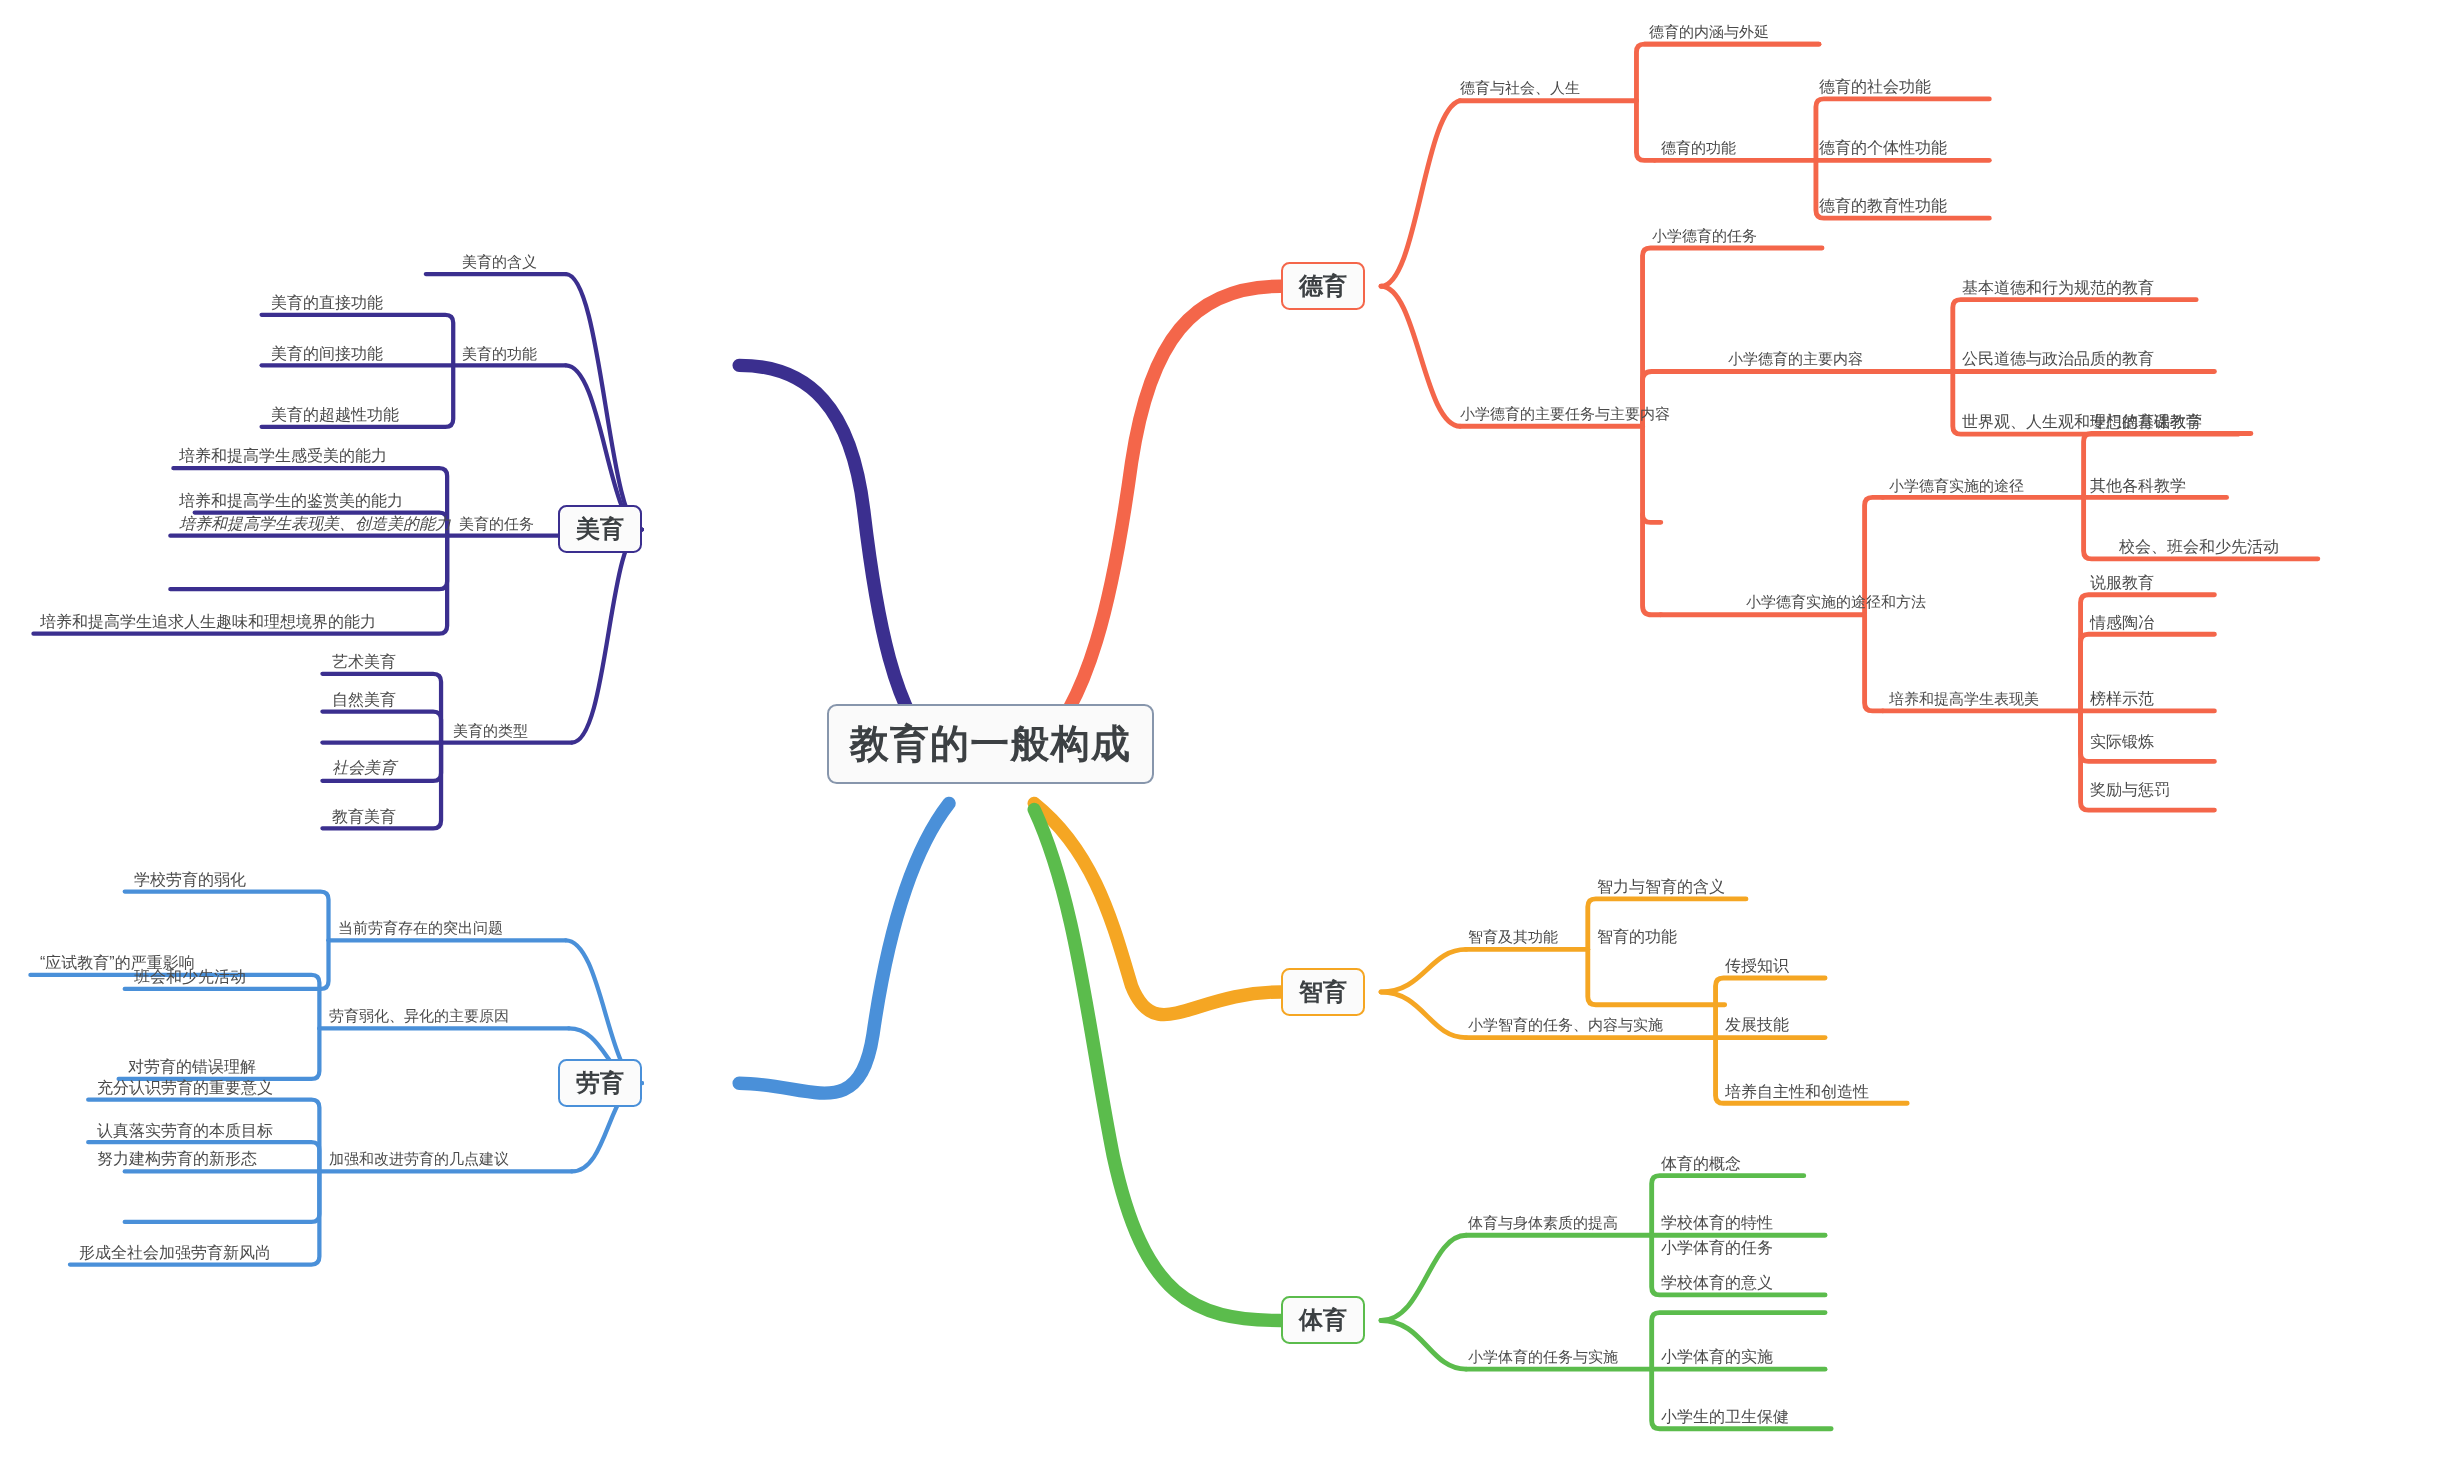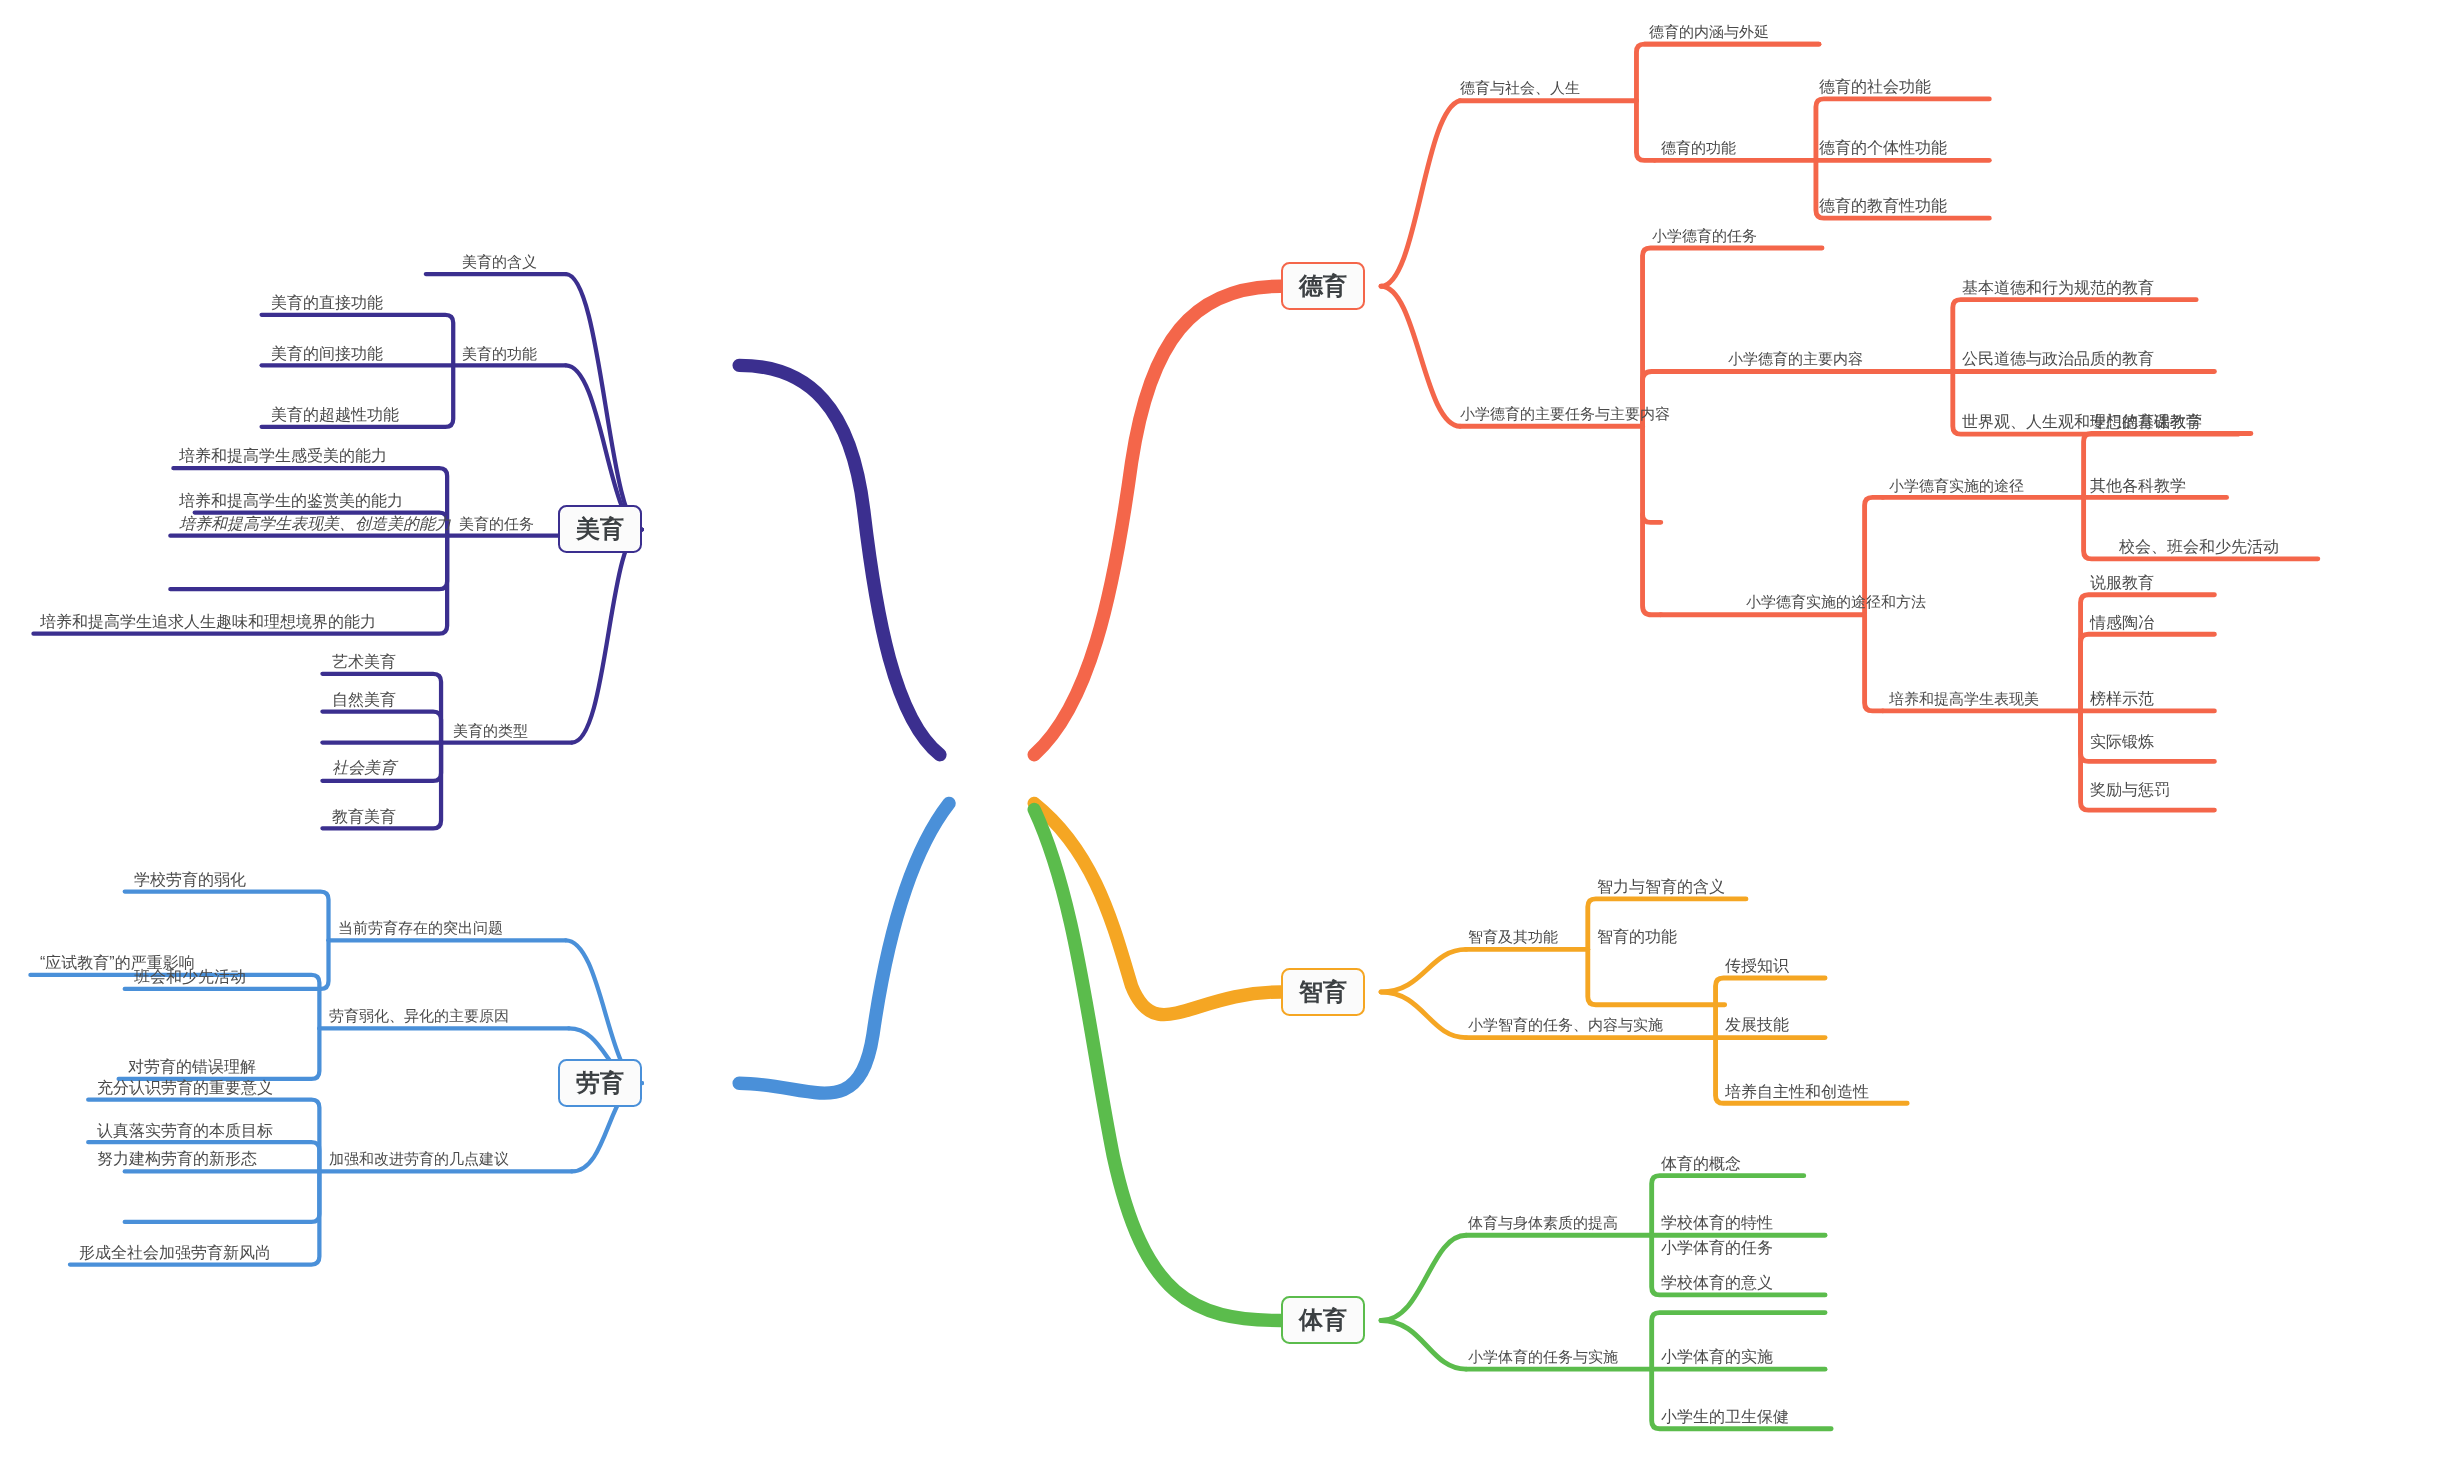--- a/index.html
+++ b/index.html
@@ -155,20 +155,23 @@
 
       <path d="M940,1925 L525,1925" stroke-width="7"></path>
       <path d="M525,1925 L525,1820 Q525,1807 512,1807 L145,1807" stroke-width="7"></path>
       <path d="M525,1925 L525,1890 Q525,1877 512,1877 L145,1877" stroke-width="7"></path>
       <path d="M525,1925 L205,1925" stroke-width="7"></path>
       <path d="M525,1925 L525,1995 Q525,2008 512,2008 L205,2008" stroke-width="7"></path>
       <path d="M525,1925 L525,2065 Q525,2078 512,2078 L115,2078" stroke-width="7"></path>
     </g>
   </svg>
 
+  <div class="node root" style="left:827px;top:744px;transform:translateY(-50%);">
+    <span>教育的一般构成</span>
+  </div>
 
   <div class="node l1 c-de" style="left:1281px;top:286px;transform:translateY(-50%);">
     <span>德育</span>
   </div>
 
   <div class="node lbl" style="left:1460px;top:80px;">德育与社会、人生</div>
   <div class="node lbl" style="left:1649px;top:24px;">德育的内涵与外延</div>
   <div class="node lbl" style="left:1661px;top:140px;">德育的功能</div>
   <div class="node lbl l3" style="left:1819px;top:79px;">德育的社会功能</div>
   <div class="node lbl l3" style="left:1819px;top:140px;">德育的个体性功能</div>

